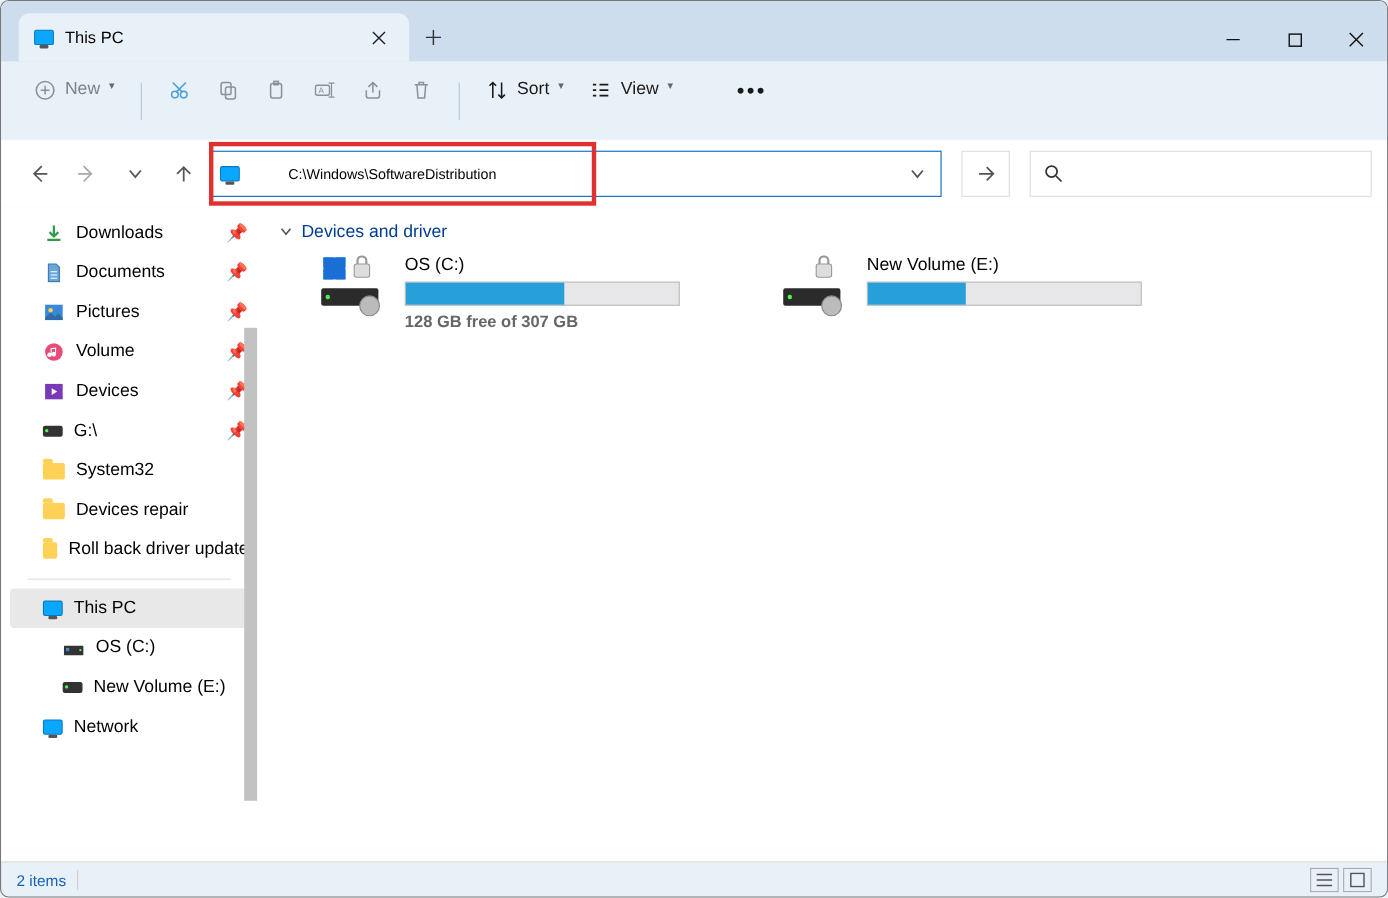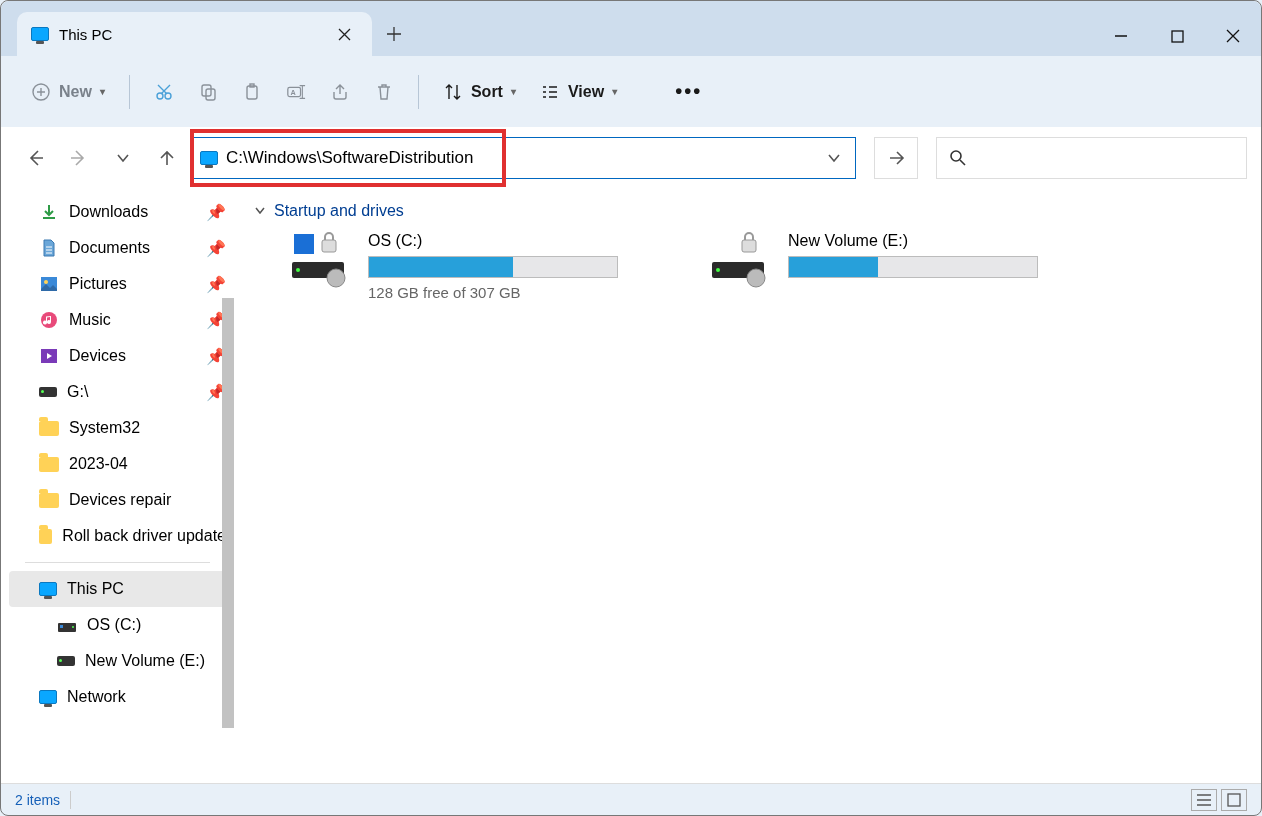--- a/index.html
+++ b/index.html
@@ -11,32 +11,32 @@
   .tab { height: 44px; width: 355px; margin-left: 16px; background: #e8f0f8; border-radius: 10px 10px 0 0; display: flex; align-items: center; padding: 0 14px; gap: 10px; position: relative; }
   .tab-title { font-size: 15px; }
   .tab-close { margin-left: auto; width: 28px; height: 28px; display:flex; align-items:center; justify-content:center; border-radius:4px; }
   .new-tab { width: 44px; height: 44px; display:flex; align-items:center; justify-content:center; }
   .win-controls { margin-left: auto; display:flex; }
   .win-btn { width: 56px; height: 40px; display:flex; align-items:center; justify-content:center; }
 
   
   .toolbar { height: 72px; background:#e8f0f8; display:flex; align-items:center; padding: 0 20px; gap: 4px; border-bottom:1px solid #fff; }
   .toolbar .sep { width:1px; height:34px; background:#b7c6d6; margin: 0 10px; }
-  .tool { height:40px; min-width:40px; padding: 0 10px; display:flex; align-items:center; gap:8px; color:#1a1a1a; border-radius:6px;font-weight:bold; }
+  .tool { height:40px; min-width:40px; padding: 0 10px; display:flex; gap:8px; color:#1a1a1a; border-radius:6px; }
   .tool.muted { color:#7a828b; }
   .chev-sm { font-size:10px; color:#666; }
   .icon-1 { width:20px; height:20px; display:flex; align-items:center; justify-content:center; }
 
   
   .navbar { height: 60px; background:#fff; display:flex; align-items:center; padding: 0 14px; gap: 4px; }
   .nav-btn { width:40px; height:40px; display:flex; align-items:center; justify-content:center; color:#555; border-radius:6px;}
   .address-wrap { flex:0 0 665px; height:42px; border:1px solid #0067c0; display:flex; align-items:center;}
   .address-hl { border:4px solid #e03030; height:58px; display:flex; align-items:center; padding:0 6px 0 6px; margin-left:-2px; position:relative;}
   .address-inner { display:flex; align-items:center; gap:8px; height:100%;}
-  .path-input { border:none; outline:none; font-size:17px; width:270px; height:30px; padding:0; background:transparent;}
+  .path-input { border:none; outline:none; font-size:13px; width:270px; height:30px; padding:0; background:transparent;margin-left:36px;}
   .addr-chevron { margin-left:auto; padding:0 14px; color:#555; }
   .go-btn { width:44px; height:42px; border:1px solid #ddd; margin-left:14px; display:flex; align-items:center; justify-content:center;}
   .search-box { flex:1; margin-left:14px; height:42px; border:1px solid #ddd; display:flex; align-items:center; padding:0 12px;}
   .search-box input { border:none; outline:none; font-size:16px; flex:1; color:#666; background:transparent;}
 
   
   .body { flex:1; display:flex; background:#fff; min-height:0; }
   .sidebar { width:233px; border-right: none; position:relative; padding-top:6px; overflow:hidden;}
   .sidebar-scroll { position:absolute; right:0; top:110px; width:12px; height:430px; background:#c2c2c2; }
   .sb-item { height:36px; display:flex; align-items:center; gap:10px; padding: 0 8px 0 38px; font-size:16px; white-space:nowrap; }
@@ -49,21 +49,21 @@
   
   .main { flex:1; padding: 14px 10px; overflow:auto;}
   .section-head { display:flex; align-items:center; gap:8px; color:#003e92; font-size:16px; padding-left:10px; margin-bottom:12px;}
   .drives { display:flex; gap:60px; padding-left:46px;}
   .drive { display:flex; gap:14px; width:360px; align-items:flex-start;}
   .drive-icon { width:64px; height:52px; position:relative; }
   .drive-info { flex:1; }
   .drive-label { font-size:16px; margin-bottom:6px;}
   .drive-bar { width:250px; height:22px; background:#e7e7e9; border:1px solid #bcbcbc; position:relative;}
   .drive-bar-fill { position:absolute; top:0; left:0; bottom:0; background:#27a0da;}
-  .drive-free { font-size:15px; color:#666; margin-top:6px;}
+  .drive-free { font-size:15px; color:#666; margin-top:6px;font-weight:bold;}
 
   
   .status { height:32px; border-top:1px solid #ddd; display:flex; align-items:center; padding:0 14px; font-size:14px; color:#1660b8;text-align:center;}
   .status .spacer { flex:1; }
   .view-toggle { width:26px; height:22px; display:inline-flex; align-items:center; justify-content:center; border:1px solid #aaa; margin-left:4px;}
 
   
   svg { display:block; }
   .monitor-ico { width:18px; height:14px; background:#0aa7ff; border:1px solid #0a78c0; border-radius:2px; position:relative; }
   .monitor-ico::after{content:""; position:absolute; bottom:-4px; left:4px; right:4px; height:3px; background:#555; border-radius:1px;}
@@ -278,21 +278,21 @@
         <span>Pictures</span>
         <span class="pin">📌</span>
       </div>
     <div class="sb-item">
         <span class="sb-icon">
           <svg width="18" height="18" viewBox="0 0 18 18">
             <circle cx="9" cy="9" r="8" fill="#e84a7a"></circle>
             <path d="M11 5v6a2 2 0 1 1-1-1.7V6l-3 .5v5A2 2 0 1 1 6 9.8V5.5z" fill="#fff"></path>
           </svg>
         </span>
-        <span>Music</span>
+        <span>Volume</span>
         <span class="pin">📌</span>
       </div>
     <div class="sb-item">
         <span class="sb-icon">
           <svg width="18" height="16" viewBox="0 0 18 16">
             <rect x="1" y="1" width="16" height="14" fill="#7a3ab8"></rect>
             <path d="M7 5v6l5-3z" fill="#fff"></path>
           </svg>
         </span>
         <span>Devices</span>
@@ -300,24 +300,20 @@
       </div>
     <div class="sb-item">
         <span class="sb-icon hdd-ico"></span>
         <span>G:\</span>
         <span class="pin">📌</span>
       </div>
 
     <div class="sb-item">
         <span class="sb-icon folder-ico"></span>
         <span>System32</span>
-      </div>
-    <div class="sb-item">
-        <span class="sb-icon folder-ico"></span>
-        <span>2023-04</span>
       </div>
     <div class="sb-item">
         <span class="sb-icon folder-ico"></span>
         <span>Devices repair</span>
       </div>
     <div class="sb-item">
         <span class="sb-icon folder-ico"></span>
         <span>Roll back driver update</span>
       </div>
 
@@ -347,21 +343,21 @@
       </div>
 
     <div class="sidebar-scroll"></div>
   </div>
 
   <div class="main">
     <div class="section-head">
       <svg width="12" height="12" viewBox="0 0 12 12">
           <path d="M2 3l4 5 4-5" fill="none" stroke="#555" stroke-width="1.5"></path>
         </svg>
-      <span>Startup and drives</span>
+      <span>Devices and driver</span>
     </div>
 
     <div class="drives" id="drives">
         <div class="drive">
     <div class="drive-icon">
       <svg width="64" height="56" viewBox="0 0 64 56">
         <rect x="4" y="2" width="20" height="20" fill="#1a6fd6"></rect>
               <rect x="4" y="2" width="9" height="9" fill="#1a6fd6"></rect>
               <rect x="15" y="2" width="9" height="9" fill="#1a6fd6"></rect>
               <rect x="4" y="13" width="9" height="9" fill="#1a6fd6"></rect>

